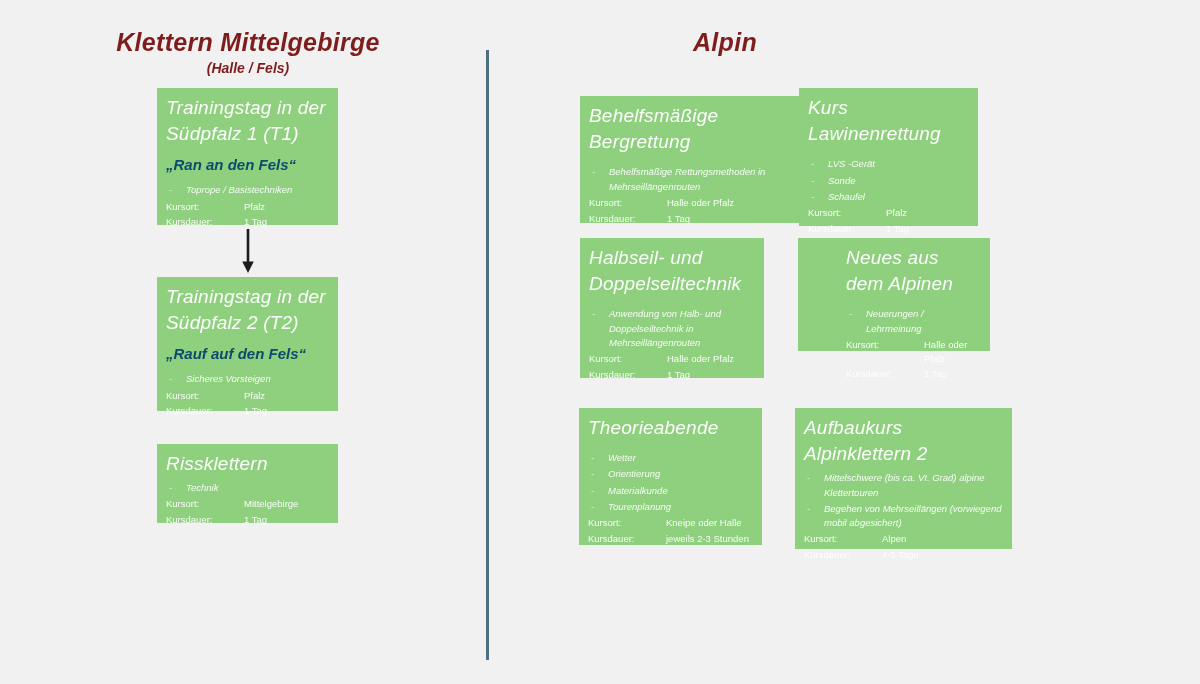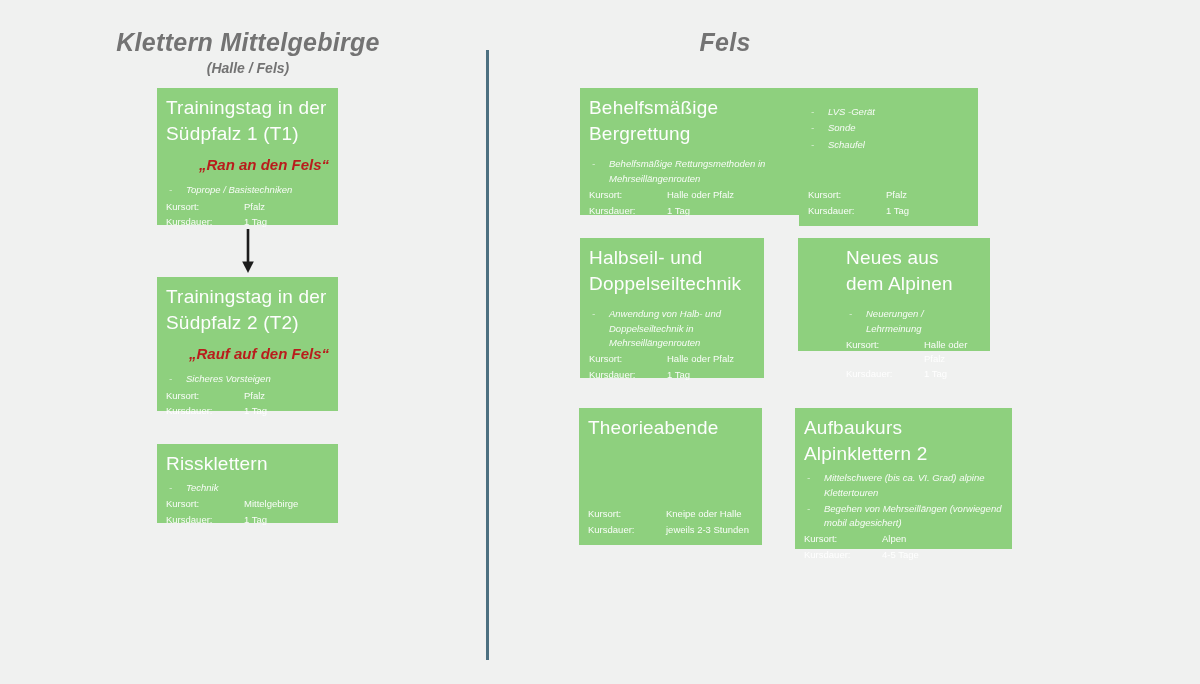--- a/index.html
+++ b/index.html
@@ -8,21 +8,21 @@
     background: #f0f1f0;
     font-family: "Liberation Sans", sans-serif;
     position: relative;
     overflow: hidden;
   }
   .heading {
     position: absolute;
     text-align: center;
     font-weight: bold;
     font-style: italic;
-    color: #737373;
+    color: #7f1d1d;
   }
   .heading-main { font-size: 25px; letter-spacing: 0.3px; }
   .heading-sub  { font-size: 14px; }
   #heading-left  { left: 98px;  top: 28px; width: 300px; }
   #heading-left-sub { left: 98px; top: 60px; width: 300px; }
   #heading-right { left: 575px; top: 28px; width: 300px; }
 
   .divider {
     position: absolute;
     left: 486px; top: 50px;
@@ -37,28 +37,28 @@
     box-sizing: border-box;
     padding: 7px 9px 8px 9px;
     display: flex;
     flex-direction: column;
   }
   .card-title {
     font-size: 19px;
     line-height: 1.38;
     color: #fdfefd;
     letter-spacing: 0.2px;
+    font-style: italic;
   }
   .card-quote {
     font-size: 15px;
     font-weight: bold;
     font-style: italic;
     margin-top: 9px;
-    color: #b91c1c;
-    text-align: right;
+    color: #0c4a6e;
   }
   .bullets {
     list-style: none;
     margin: 10px 0 0 0;
     padding: 0;
     font-size: 9.5px;
     line-height: 1.5;
     color: rgba(255,255,255,0.93);
     font-style: italic;
   }
@@ -71,39 +71,39 @@
     row-gap: 2px;
     font-size: 9.5px;
     line-height: 1.45;
     color: rgba(255,255,255,0.95);
   }
 
   
   .card-0 { left: 157px; top: 88px;  width: 181px; height: 137px; }
   .card-1 { left: 157px; top: 277px; width: 181px; height: 134px; }
   .card-2 { left: 157px; top: 444px; width: 181px; height: 79px; }
-  .card-3 { left: 580px; top: 88px;  width: 220px; height: 127px; }
+  .card-3 { left: 580px; top: 96px;  width: 220px; height: 127px; }
   .card-4 { left: 799px; top: 88px;  width: 179px; height: 138px; }
   .card-5 { left: 580px; top: 238px; width: 184px; height: 140px; }
   .card-6 { left: 798px; top: 238px; width: 192px; height: 113px; padding-left: 48px; }
   .card-7 { left: 579px; top: 408px; width: 183px; height: 137px; }
   .card-8 { left: 795px; top: 408px; width: 217px; height: 141px; }
 
   .arrow {
     position: absolute;
     left: 239px; top: 228px;
     width: 18px; height: 46px;
   }
 </style>
 </head>
 <body>
 
 <div id="heading-left" class="heading heading-main">Klettern Mittelgebirge</div>
 <div id="heading-left-sub" class="heading heading-sub">(Halle / Fels)</div>
-<div id="heading-right" class="heading heading-main">Fels</div>
+<div id="heading-right" class="heading heading-main">Alpin</div>
 
 <div class="divider"></div>
 
 <svg class="arrow" viewBox="0 0 18 46" xmlns="http://www.w3.org/2000/svg">
   <line x1="9" y1="1" x2="9" y2="35" stroke="#1c1c1c" stroke-width="2.6"></line>
   <polygon points="9,45 3.2,33.5 14.8,33.5" fill="#1c1c1c"></polygon>
 </svg>
 
 <div class="card card-0">
   <div class="card-title">Trainingstag in der Südpfalz 1 (T1)</div>
@@ -153,20 +153,21 @@
     </ul>
   <div class="meta">
     <span>Kursort:</span>
     <span>Halle oder Pfalz</span>
     <span>Kursdauer:</span>
     <span>1 Tag</span>
   </div>
 </div>
 
 <div class="card card-4">
+  <div class="card-title">Kurs Lawinenrettung</div>
   <ul class="bullets">
       <li>LVS -Gerät</li>
       <li>Sonde</li>
       <li>Schaufel</li>
     </ul>
   <div class="meta">
     <span>Kursort:</span>
     <span>Pfalz</span>
     <span>Kursdauer:</span>
     <span>1 Tag</span>
@@ -194,20 +195,26 @@
   <div class="meta">
     <span>Kursort:</span>
     <span>Halle oder Pfalz</span>
     <span>Kursdauer:</span>
     <span>1 Tag</span>
   </div>
 </div>
 
 <div class="card card-7">
   <div class="card-title">Theorieabende</div>
+  <ul class="bullets">
+      <li>Wetter</li>
+      <li>Orientierung</li>
+      <li>Materialkunde</li>
+      <li>Tourenplanung</li>
+    </ul>
   <div class="meta">
     <span>Kursort:</span>
     <span>Kneipe oder Halle</span>
     <span>Kursdauer:</span>
     <span>jeweils 2-3 Stunden</span>
   </div>
 </div>
 
 <div class="card card-8">
   <div class="card-title">Aufbaukurs Alpinklettern 2</div>

